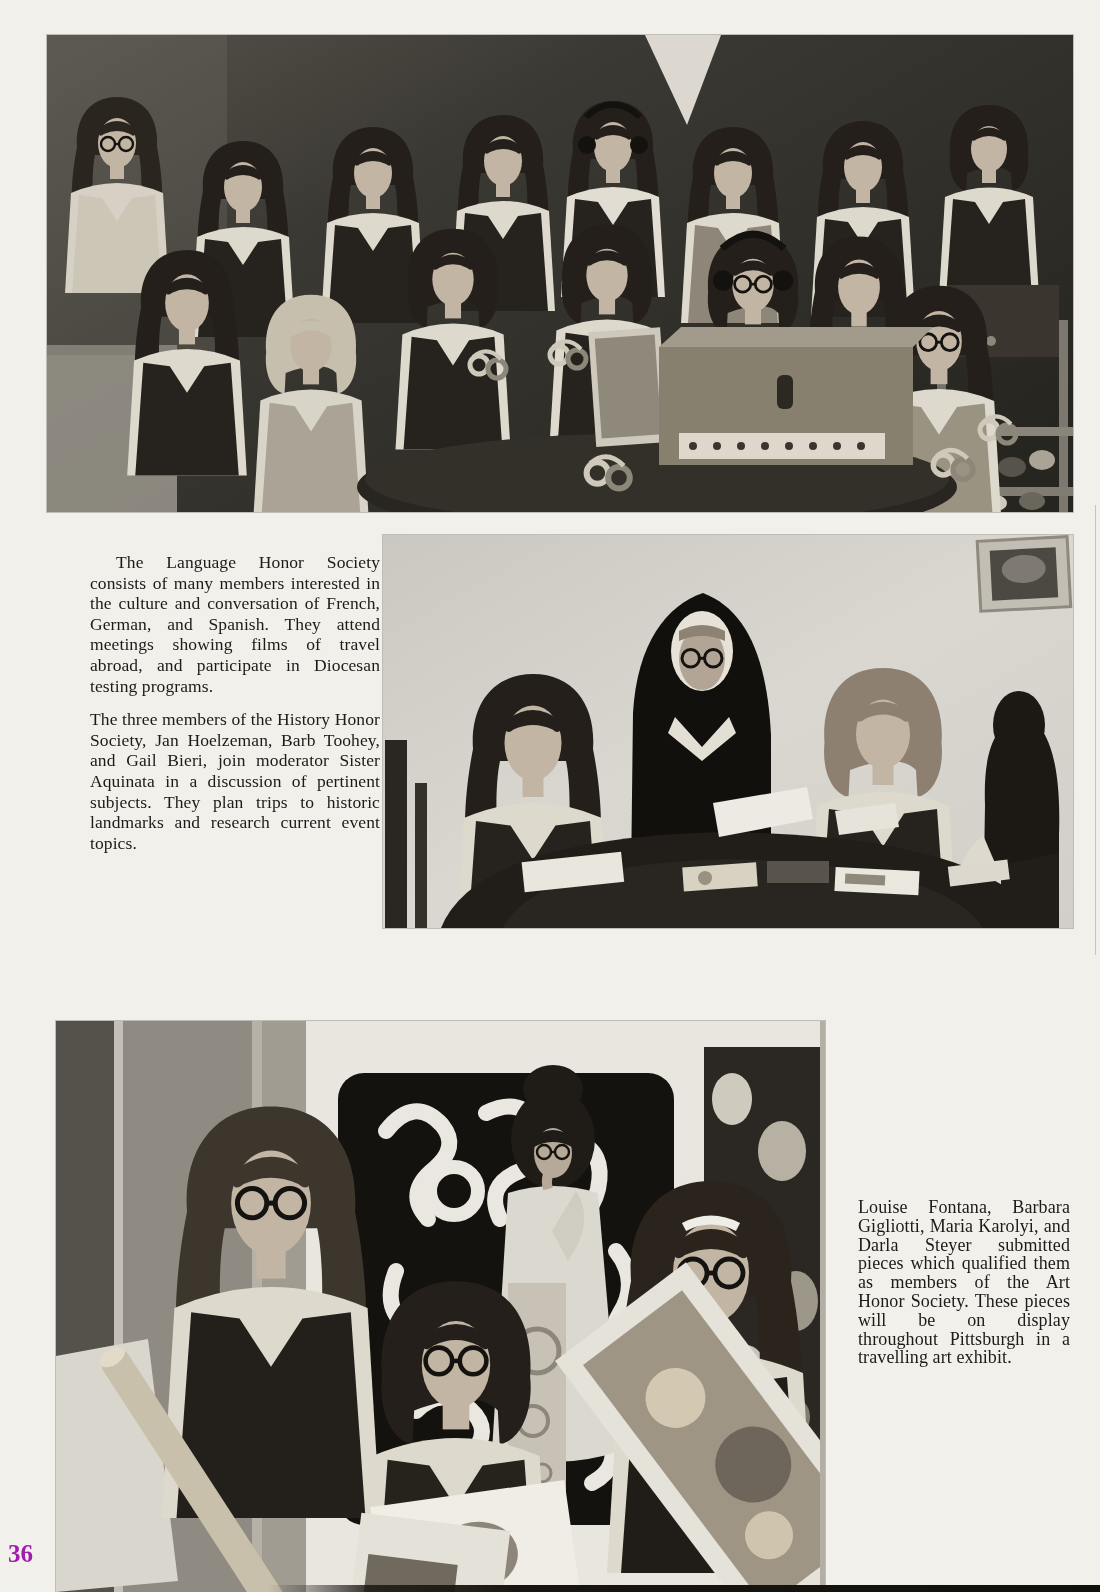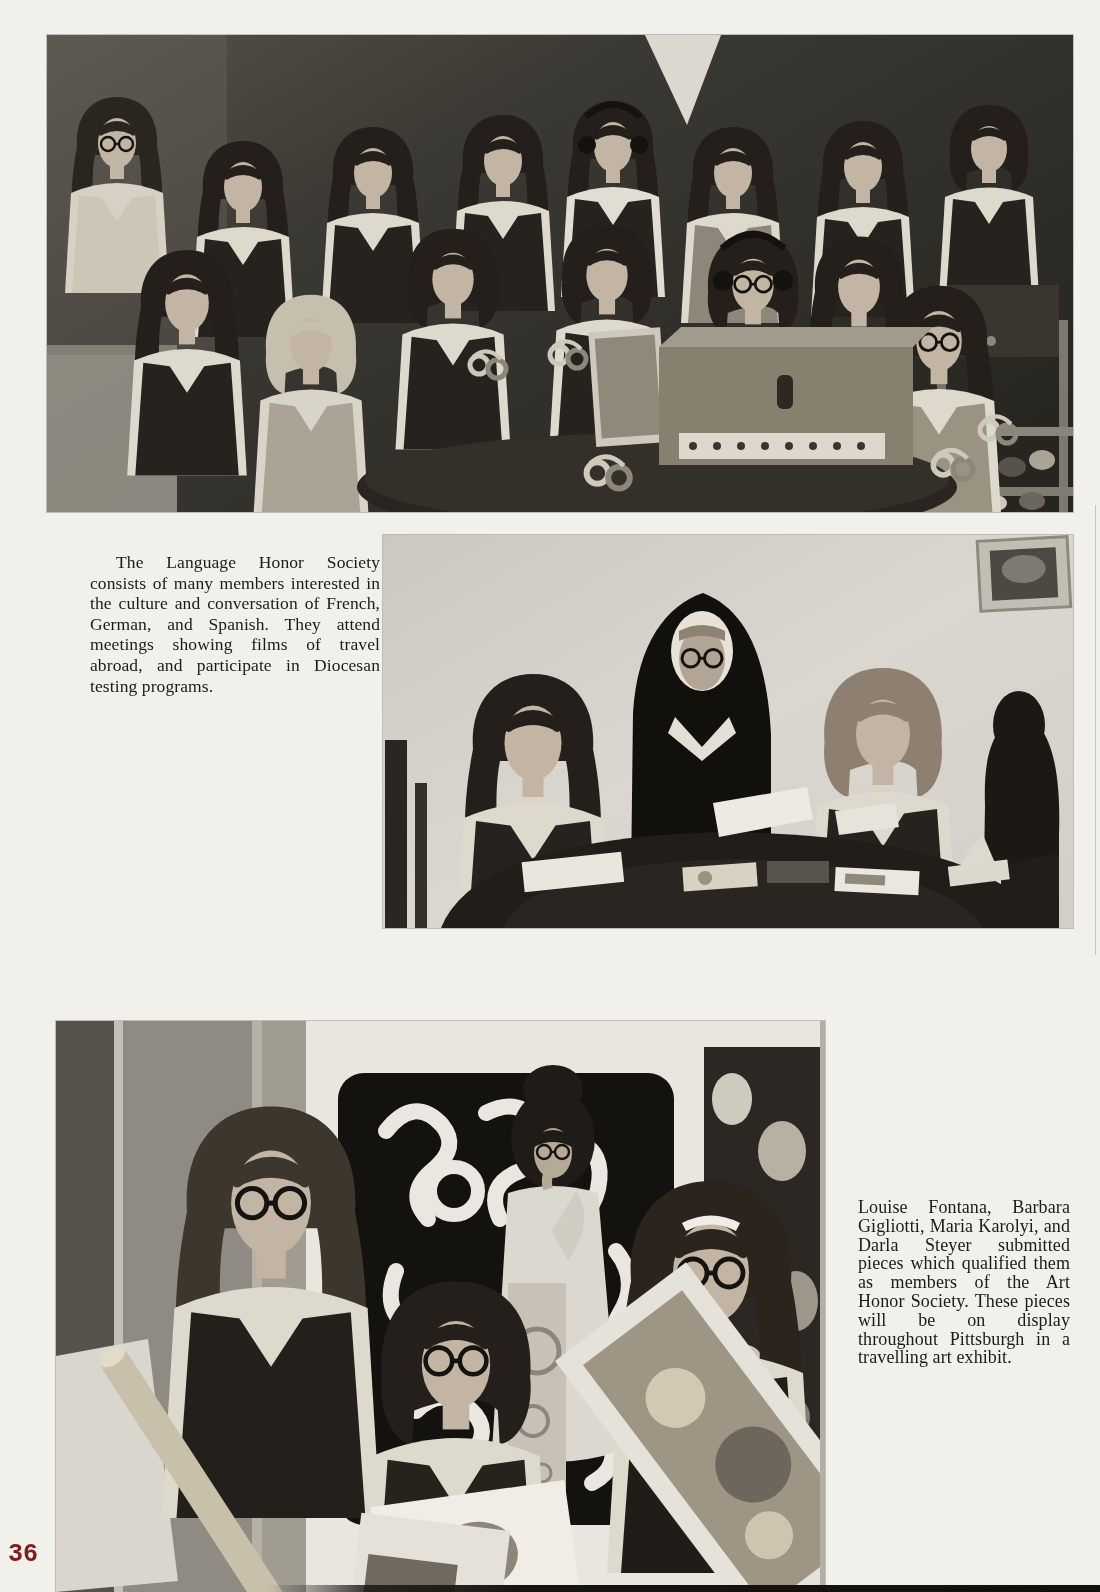--- a/index.html
+++ b/index.html
@@ -17,22 +17,22 @@
   .caption{
     position:absolute;color:#1c1b18;text-align:justify;
     font-size:17.5px;line-height:20.6px;letter-spacing:.1px;
   }
   .caption p{margin:0 0 13px 0;}
   #caption-left{left:66px;top:552px;width:290px;margin-left:24px;}
   #caption-left p.indent{text-indent:26px;}
   #caption-right{left:858px;top:1198px;width:212px;font-size:18px;line-height:18.8px;}
   .page-number{
     position:absolute;left:8px;top:1540px;
-    font-family:Liberation Mono, monospace;font-weight:bold;
-    font-size:25px;color:#7f1d1d;
+    font-family:Liberation Serif, serif;font-weight:bold;
+    font-size:25px;color:#a21caf;
   }
   .scan-line-right{position:absolute;left:1095px;top:505px;width:1px;height:450px;background:rgba(120,116,108,.35);}
   .bottom-shadow{position:absolute;left:268px;top:1585px;width:832px;height:7px;
     background:linear-gradient(to right, rgba(26,24,20,0), rgba(26,24,20,.85) 12%, #17150f 30%, #12100c);}
   
   .hair{fill:var(--hair,#241f1a);}
   .skin{fill:var(--skin,#c2b5a4);}
   .shirt{fill:var(--shirt,#ded9cd);}
   .vest{fill:var(--vest,#26231e);}
 </style>
@@ -149,20 +149,21 @@
         <rect x="730" y="340" width="16" height="34" rx="6" fill="#2c2923"></rect>
         <use href="#phones" transform="translate(560,438) scale(1.2)"></use>
         <use href="#phones" transform="translate(905,430) scale(1.1)"></use>
         <use href="#phones" transform="translate(950,395)"></use>
       </g>
     </svg>
   </div>
 
   <div class="caption" id="caption-left">
     <p class="indent">The Language Honor Society consists of many members interested in the culture and conversation of French, German, and Spanish. They attend meetings showing films of travel abroad, and participate in Diocesan testing programs.</p>
+    <p>The three members of the History Honor Society, Jan Hoelzeman, Barb Toohey, and Gail Bieri, join moderator Sister Aquinata in a discussion of pertinent subjects. They plan trips to historic landmarks and research current event topics.</p>
   </div>
 
   <div class="photo" id="photo-history-discussion" role="img" aria-label="Sister Aquinata with History Honor Society members Jan Hoelzeman, Barb Toohey, and Gail Bieri discussing around a round table with books">
     <svg width="690" height="393" viewBox="0 0 690 393">
       <linearGradient id="p2bg" x1="0" y1="0" x2="1" y2="1">
         <stop offset="0" stop-color="#cbc8c1"></stop>
           <stop offset="0.5" stop-color="#dad7d0"></stop>
           <stop offset="1" stop-color="#d2cfc8"></stop>
       </linearGradient>
       <rect width="690" height="393" fill="url(#p2bg)"></rect>

